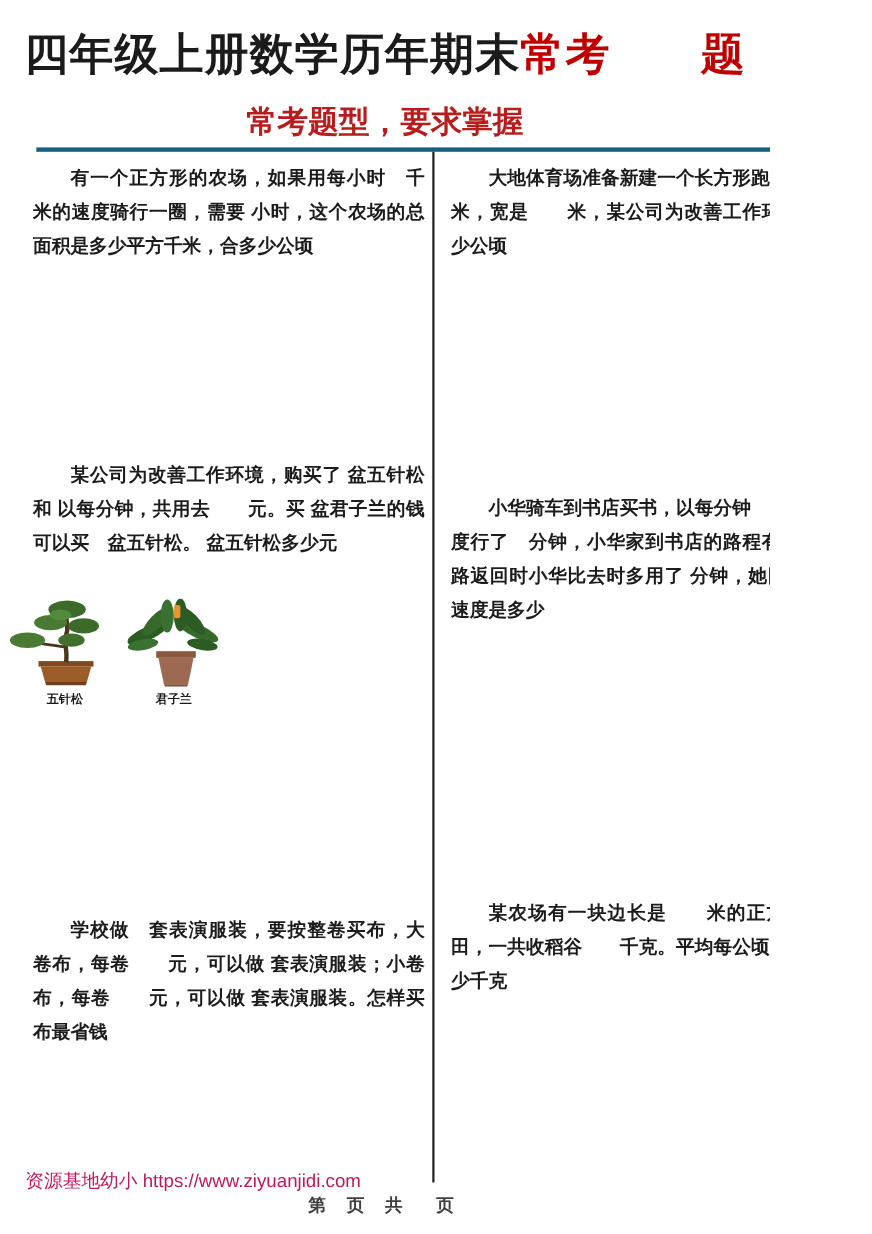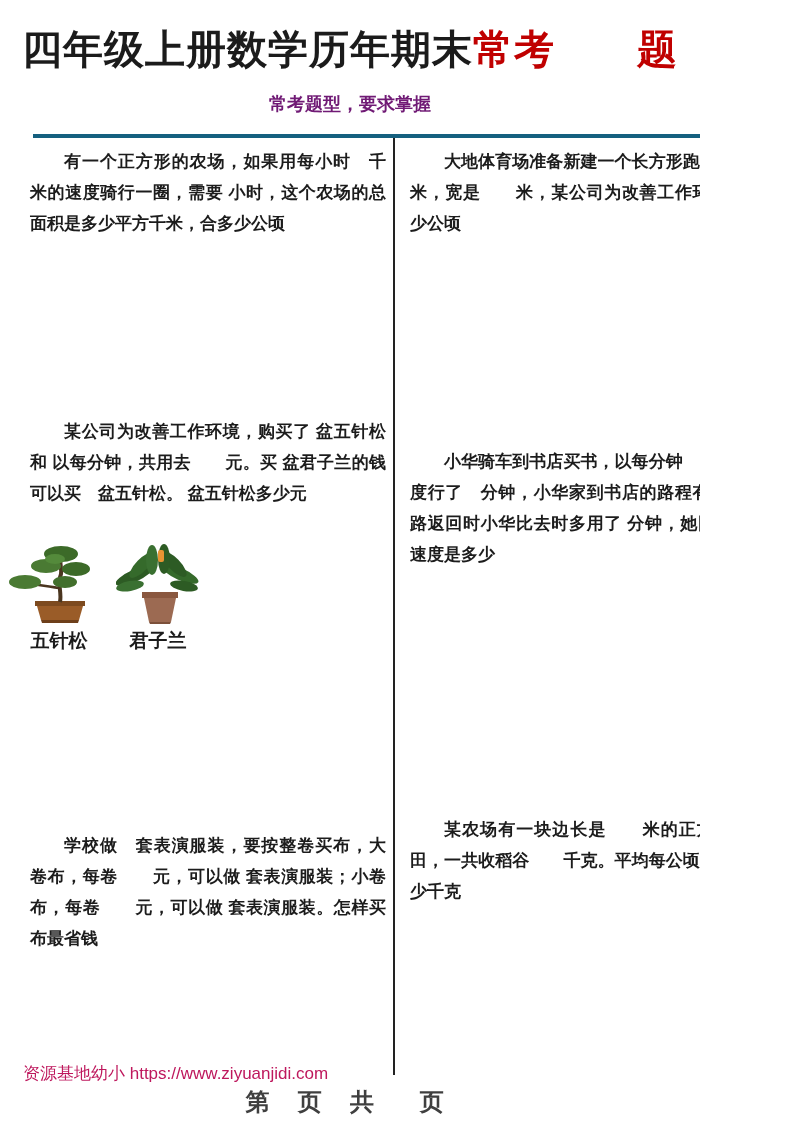--- a/index.html
+++ b/index.html
@@ -21,23 +21,23 @@
     font-weight: bold;
     letter-spacing: 1px;
     color: #1b1b1b;
     white-space: pre;
   }
   .title .red { color: #c00000; }
   .subtitle {
     position: absolute;
     top: 92px; left: 0; width: 100%;
     text-align: center;
-    font-size: 18px;
+    font-size: 28px;
     font-weight: bold;
-    color: #701a75;
+    color: #b91c1c;
   }
   .rule {
     position: absolute;
     top: 134px; left: 33px;
     width: 724px; height: 4px;
     background: #15607f;
   }
   .vdivider {
     position: absolute;
     top: 138px; left: 393px;
@@ -71,39 +71,39 @@
   }
   .plant-labels {
     position: absolute;
     top: 628px; left: 8px;
     display: flex;
     gap: 6px;
   }
   .plant-labels span {
     display: inline-block;
     text-align: center;
-    font-size: 19px;
+    font-size: 11px;
     font-weight: bold;
     color: #1c1c1c;
   }
   .lbl-pine  { width: 102px; }
   .lbl-clivia{ width: 84px; }
   .footer-src {
     position: absolute;
     top: 1062px; left: 0; width: 100%;
     text-align: left;
     font-size: 17px;
     color: #be185d;
     margin-left: 23px;
   }
   .footer-page {
     position: absolute;
     top: 1086px; left: 0; width: 100%;
     text-align: center;
-    font-size: 24px;
+    font-size: 16px;
     font-weight: 600;
     letter-spacing: 0.45em;
     color: #3f3f3f;
     white-space: pre;
   }
 </style>
 </head>
 <body>
 
 <div class="page">

